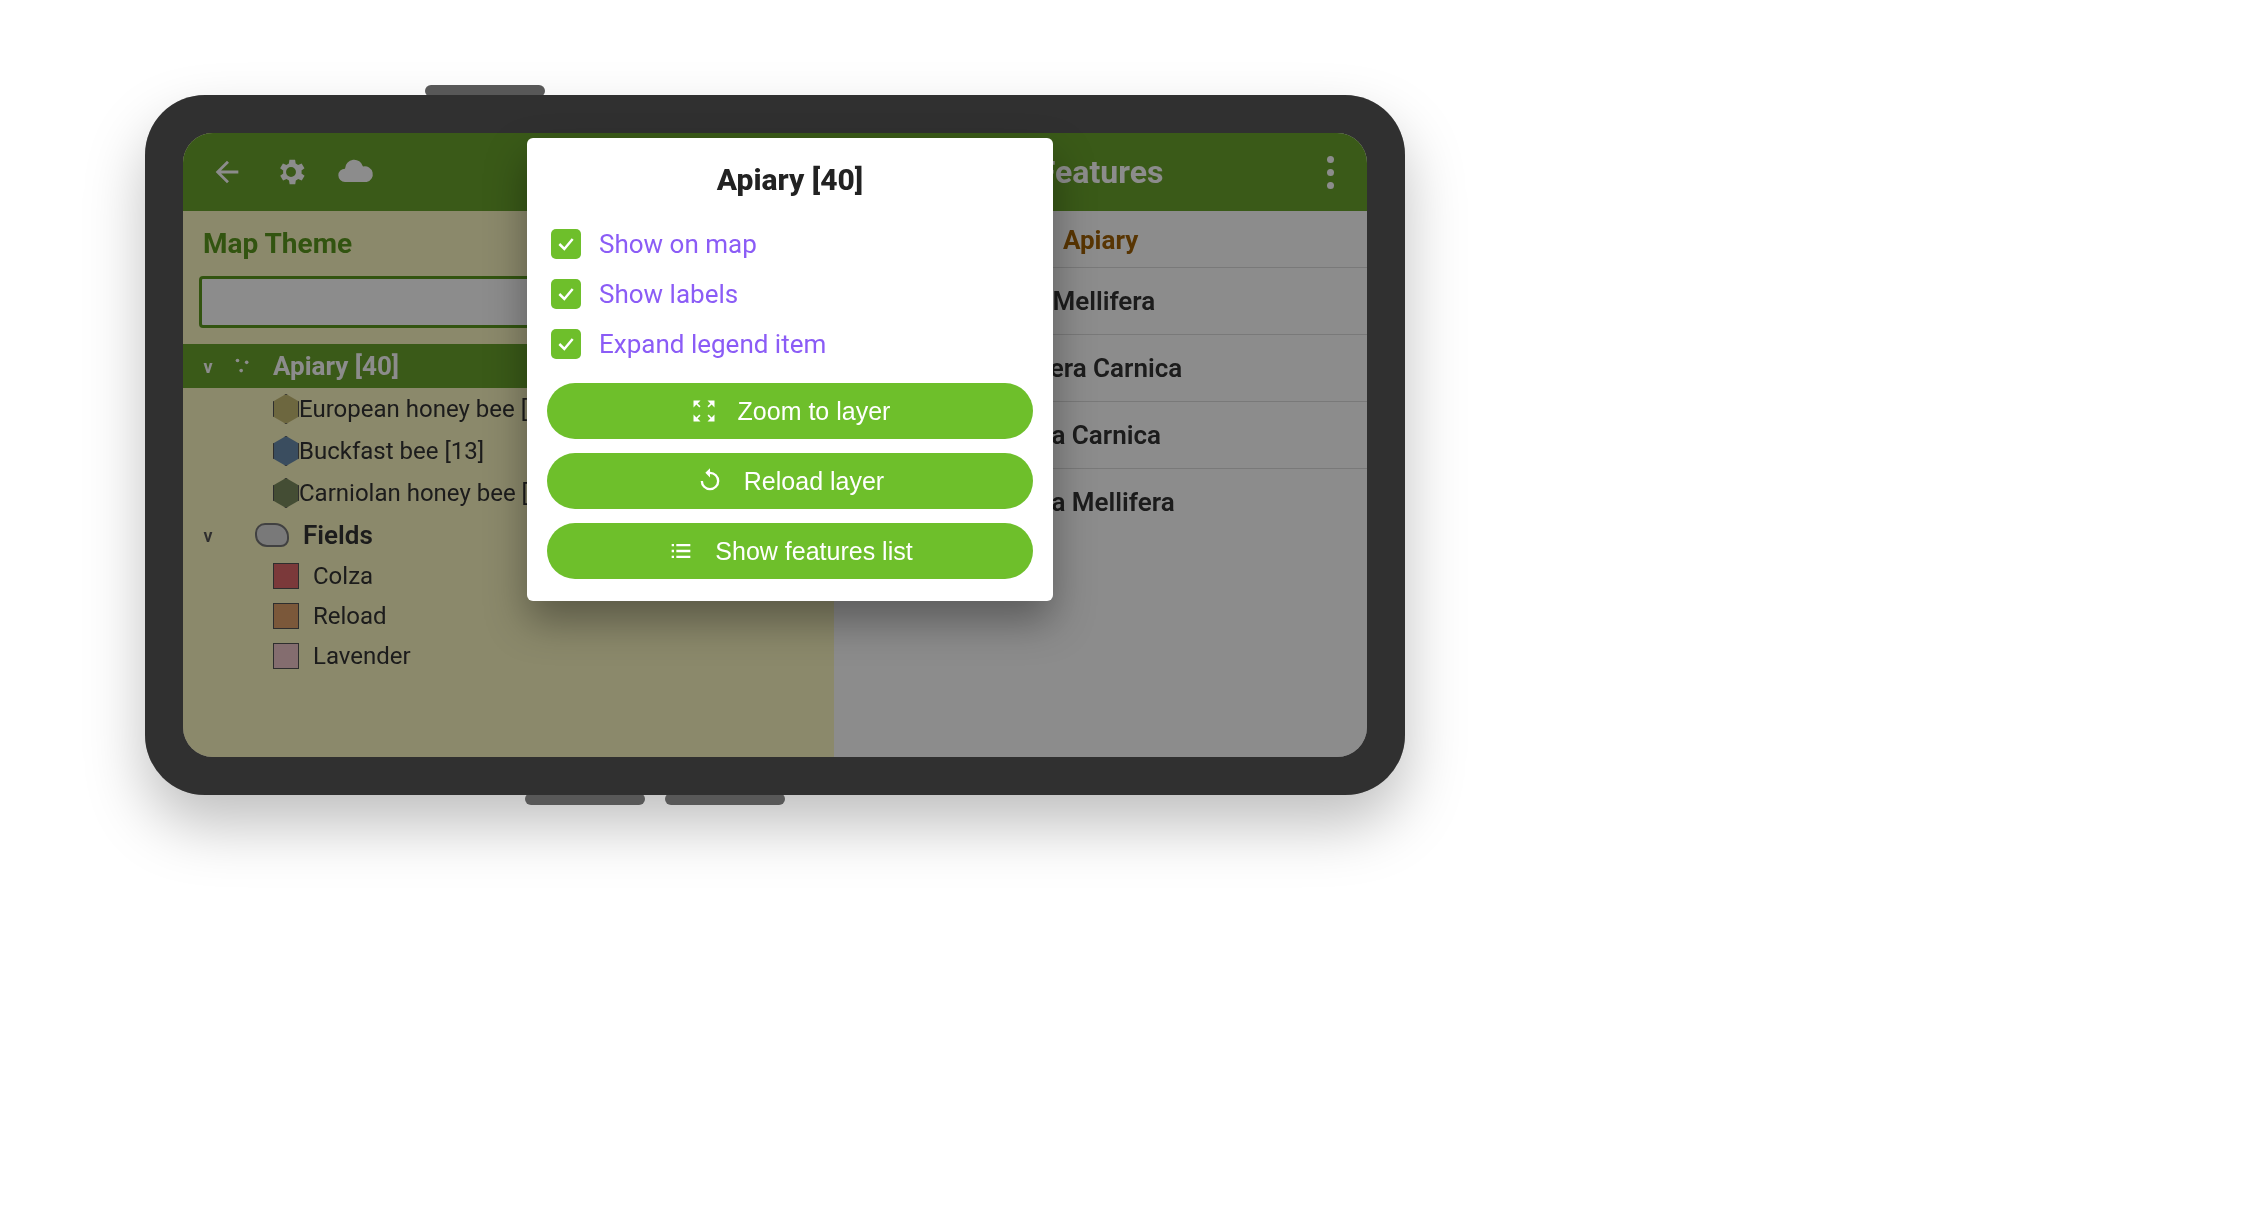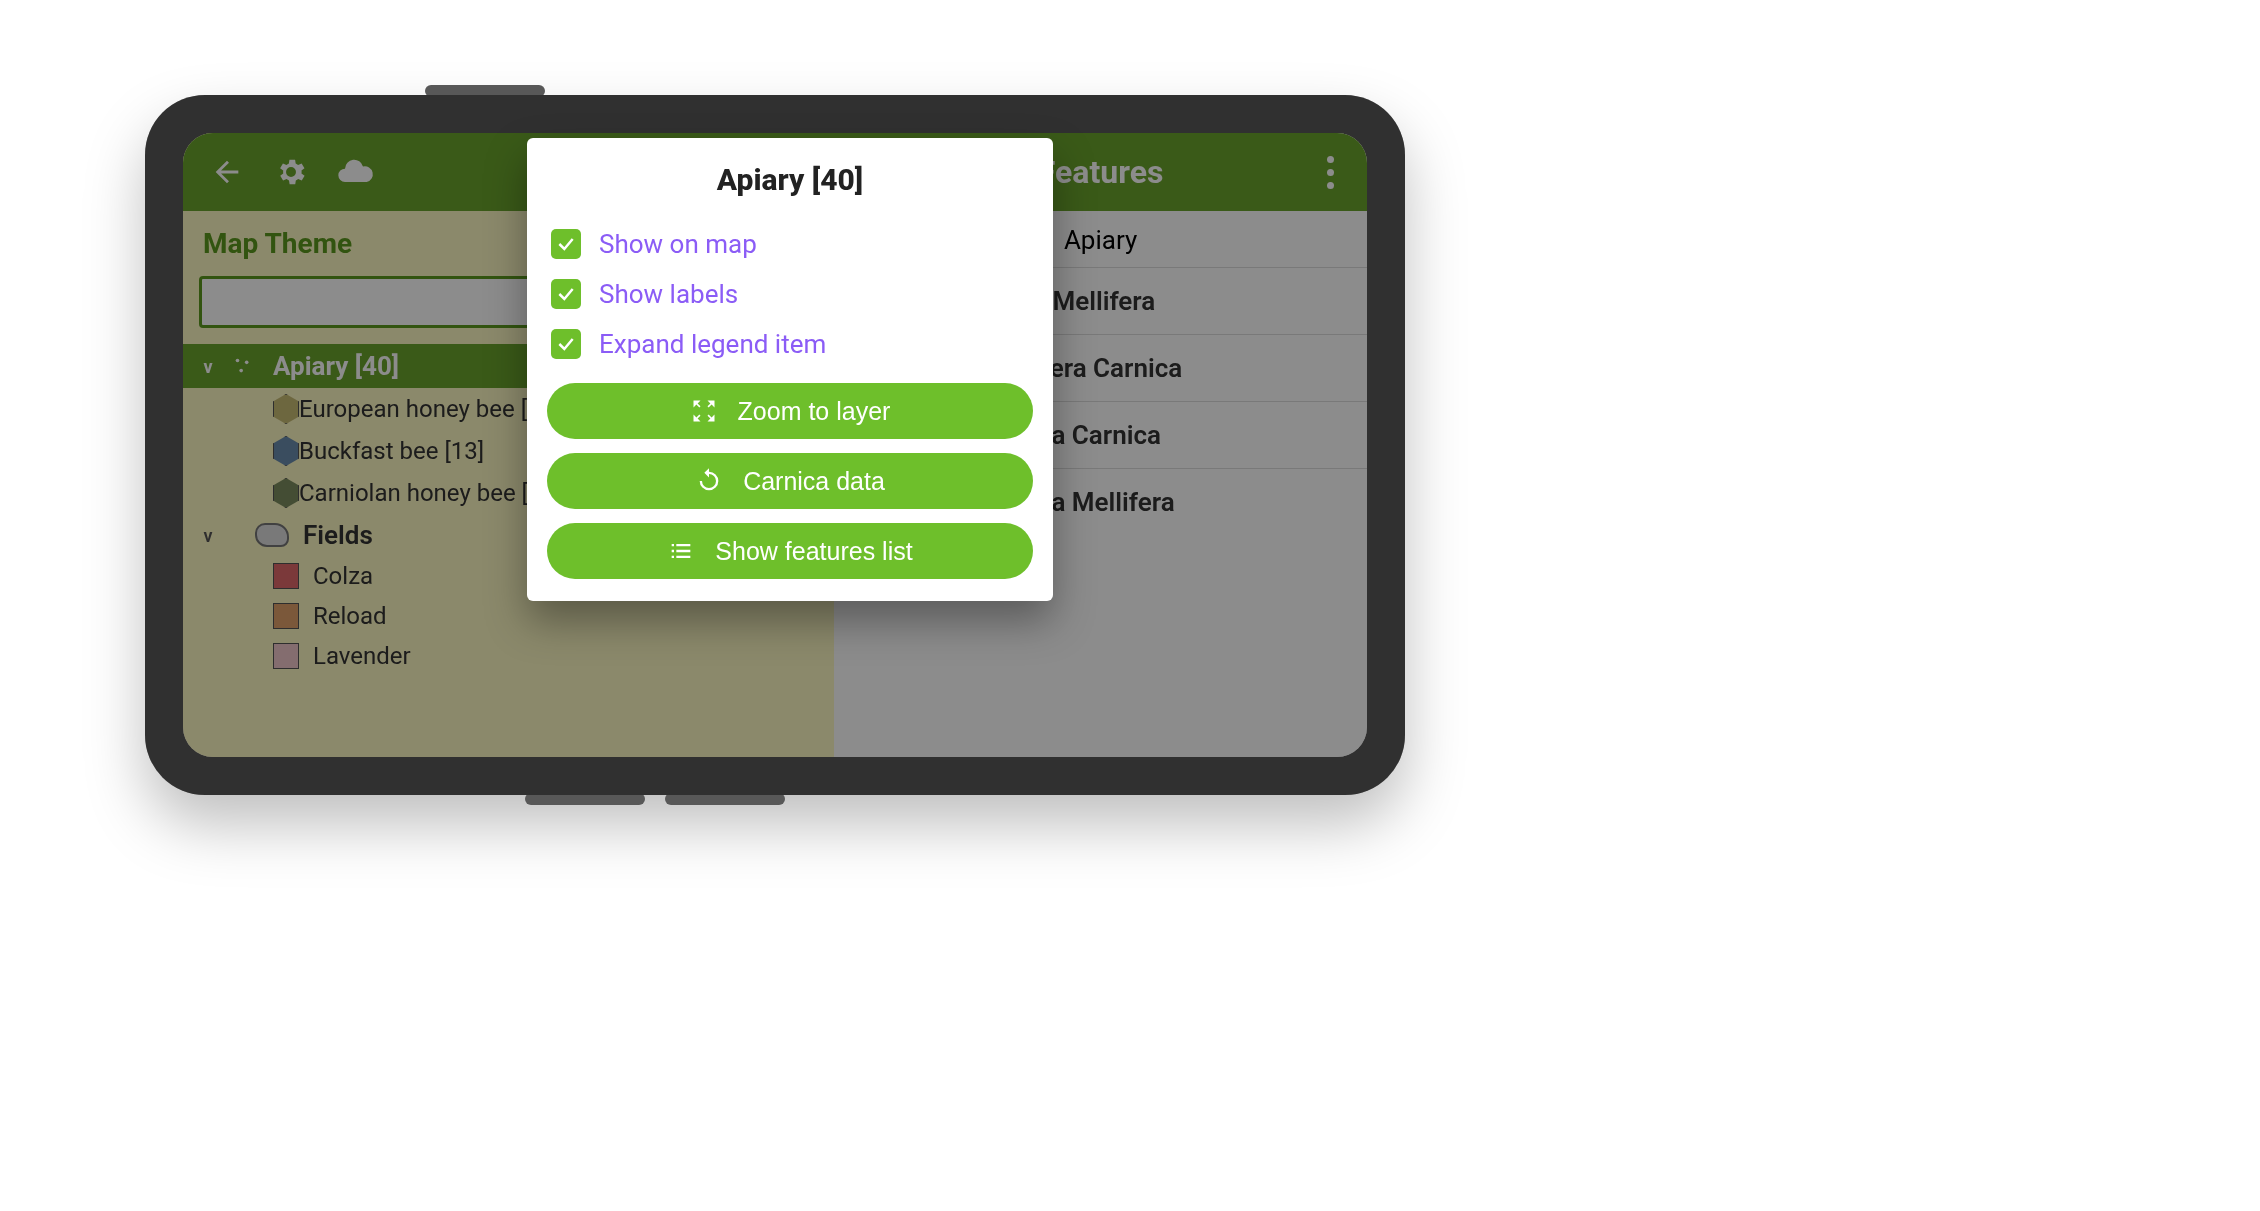--- a/index.html
+++ b/index.html
@@ -136,22 +136,22 @@
   .features-title-bar .kebab {
     position: absolute; right: 16px; top: 50%; transform: translateY(-50%);
     width: 40px; height: 56px; cursor:pointer;
     display:flex; flex-direction:column; align-items:center; justify-content:center; gap:6px;
   }
   .features-title-bar .kebab span { width:7px; height:7px; background:#fff; border-radius:50%; }
 
   .feature-group-label {
     text-align: center;
     font-size: 26px;
-    font-weight: 400;
-    color: #000000;
+    font-weight: 700;
+    color: #a16207;
     padding: 14px 0 12px;
   }
   .feature-row {
     padding: 18px 20px;
     font-size: 26px;
     font-weight: 600;
     color: #333;
     border-top: 1px solid #ddd;
     white-space: nowrap;
     overflow: hidden;
@@ -350,21 +350,21 @@
     <svg viewBox="0 0 24 24">
       <path d="M3 3h6L6.5 5.5 9 8 8 9 5.5 6.5 3 9V3zm18 0v6l-2.5-2.5L16 9l-1-1 2.5-2.5L15 3h6zM3 21v-6l2.5 2.5L8 15l1 1-2.5 2.5L9 21H3zm18 0h-6l2.5-2.5L15 16l1-1 2.5 2.5L21 15v6z"></path>
     </svg>
     <span>Zoom to layer</span>
   </button>
 
   <button class="dialog-btn">
     <svg viewBox="0 0 24 24">
       <path d="M12 4V1L8 5l4 4V6a6 6 0 1 1-6 6H4a8 8 0 1 0 8-8z"></path>
     </svg>
-    <span>Carnica data</span>
+    <span>Reload layer</span>
   </button>
 
   <button class="dialog-btn">
     <svg viewBox="0 0 24 24">
       <path d="M4 6h2v2H4V6zm0 5h2v2H4v-2zm0 5h2v2H4v-2zm4-10h12v2H8V6zm0 5h12v2H8v-2zm0 5h12v2H8v-2z"></path>
     </svg>
     <span>Show features list</span>
   </button>
 </div>
 

